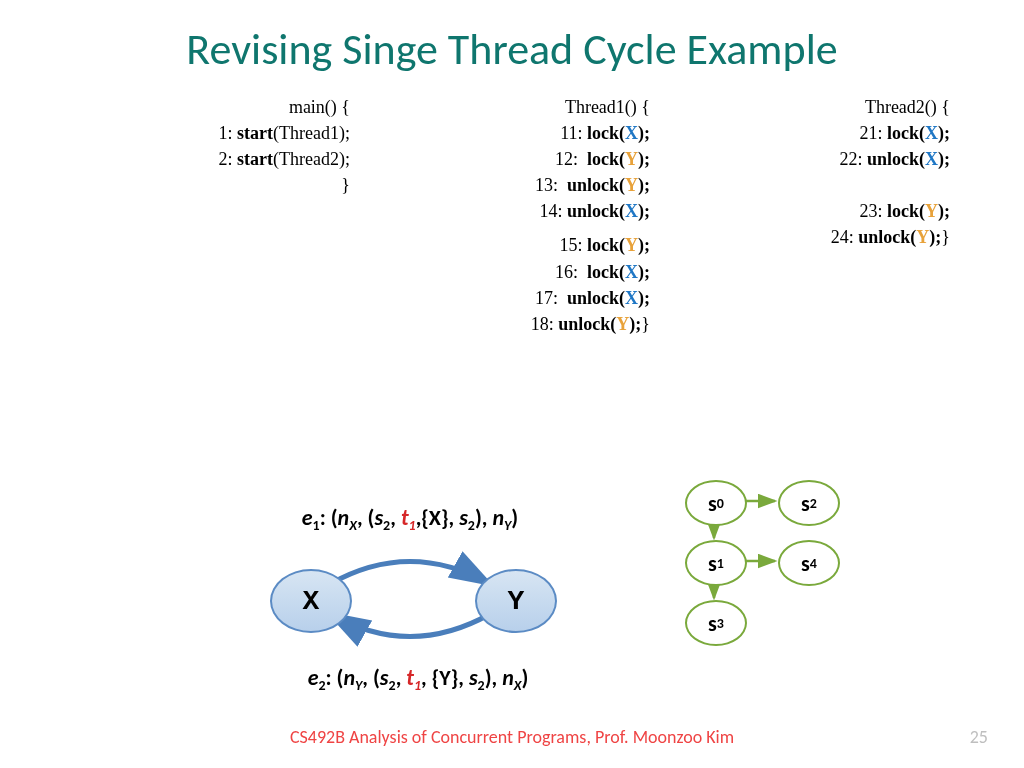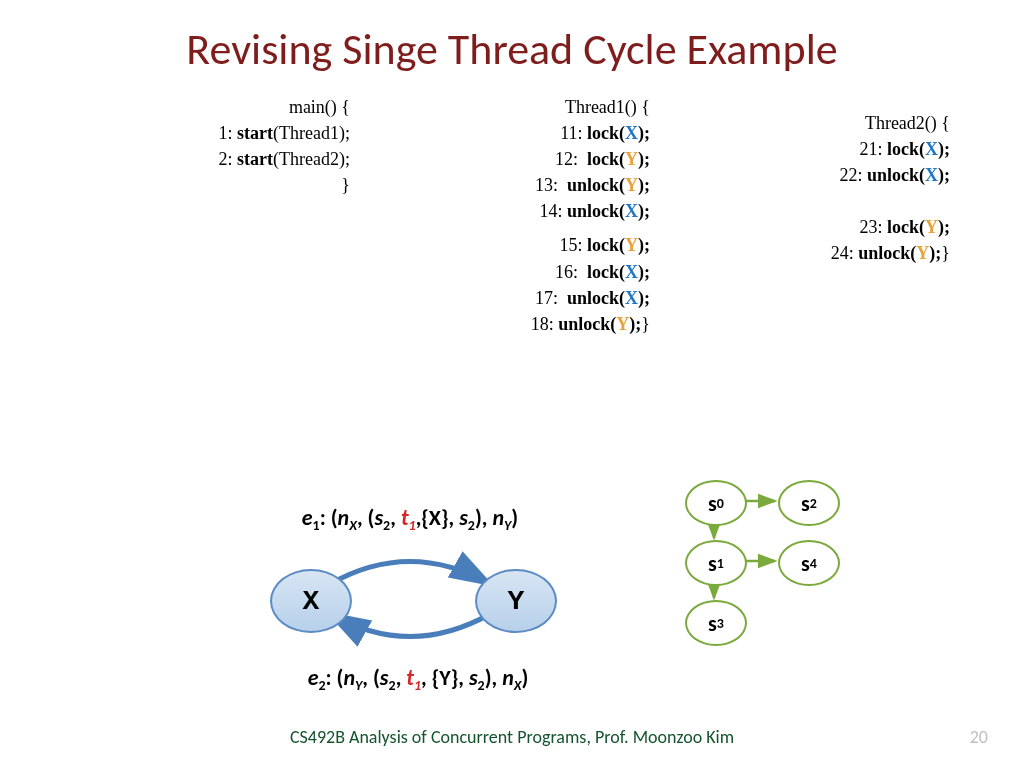--- a/index.html
+++ b/index.html
@@ -9,40 +9,40 @@
     height: 768px;
     background: #fff;
     font-family: Calibri, Arial, sans-serif;
     position: relative;
     overflow: hidden;
   }
   .title {
     font-size: 44px;
     text-align: center;
     margin-top: 22px;
-    color: #7f1d1d;
+    color: #0f766e;
     font-weight: 400;
   }
   .columns {
     display: flex;
     justify-content: flex-start;
     padding: 0 50px;
     margin-top: 18px;
     gap: 20px;
   }
   .code {
     font-family: Liberation Serif, serif;
     font-size: 18px;
     line-height: 1.45;
     white-space: pre;
     text-align: right;
   }
   .col1 { flex: 0 0 300px; }
   .col2 { flex: 0 0 280px; }
-  .col3 { flex: 0 0 280px; margin-top: 16px; }
+  .col3 { flex: 0 0 280px; }
   .bold { font-weight: bold; }
   .x { color: #1f77c5; font-weight: bold; }
   .y { color: #e8a23a; font-weight: bold; }
   .diagram-area {
     position: absolute;
     left: 200px;
     top: 470px;
     width: 420px;
     height: 220px;
     margin-top: 34px;
@@ -92,21 +92,21 @@
     font-size: 22px;
     font-weight: bold;
     color: #000;
   }
   .footer {
     position: absolute;
     bottom: 20px;
     width: 100%;
     text-align: center;
     font-size: 18px;
-    color: #14532d;
+    color: #ef4444;
   }
   .page-num {
     position: absolute;
     right: 36px;
     bottom: 20px;
     font-size: 18px;
     color: #bfbfbf;
   }
   svg { position: absolute; overflow: visible; }
 </style>
@@ -190,13 +190,13 @@
       <span>s</span>
       <span class="sub">4</span>
     </div>
   <div class="state-node" style="left:5px;top:120px;">
       <span>s</span>
       <span class="sub">3</span>
     </div>
 </div>
 
 <div class="footer">CS492B Analysis of Concurrent Programs, Prof. Moonzoo Kim</div>
-<div class="page-num">20</div>
+<div class="page-num">25</div>
 
 </body></html>

